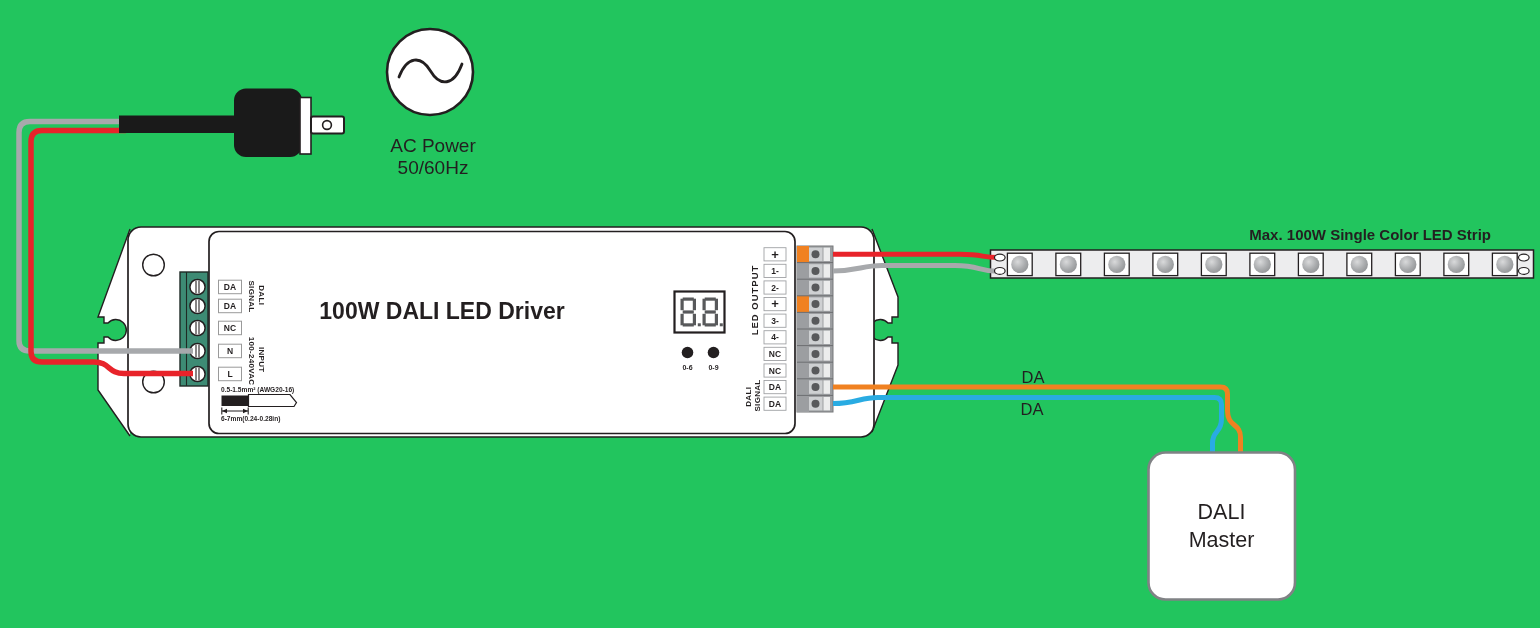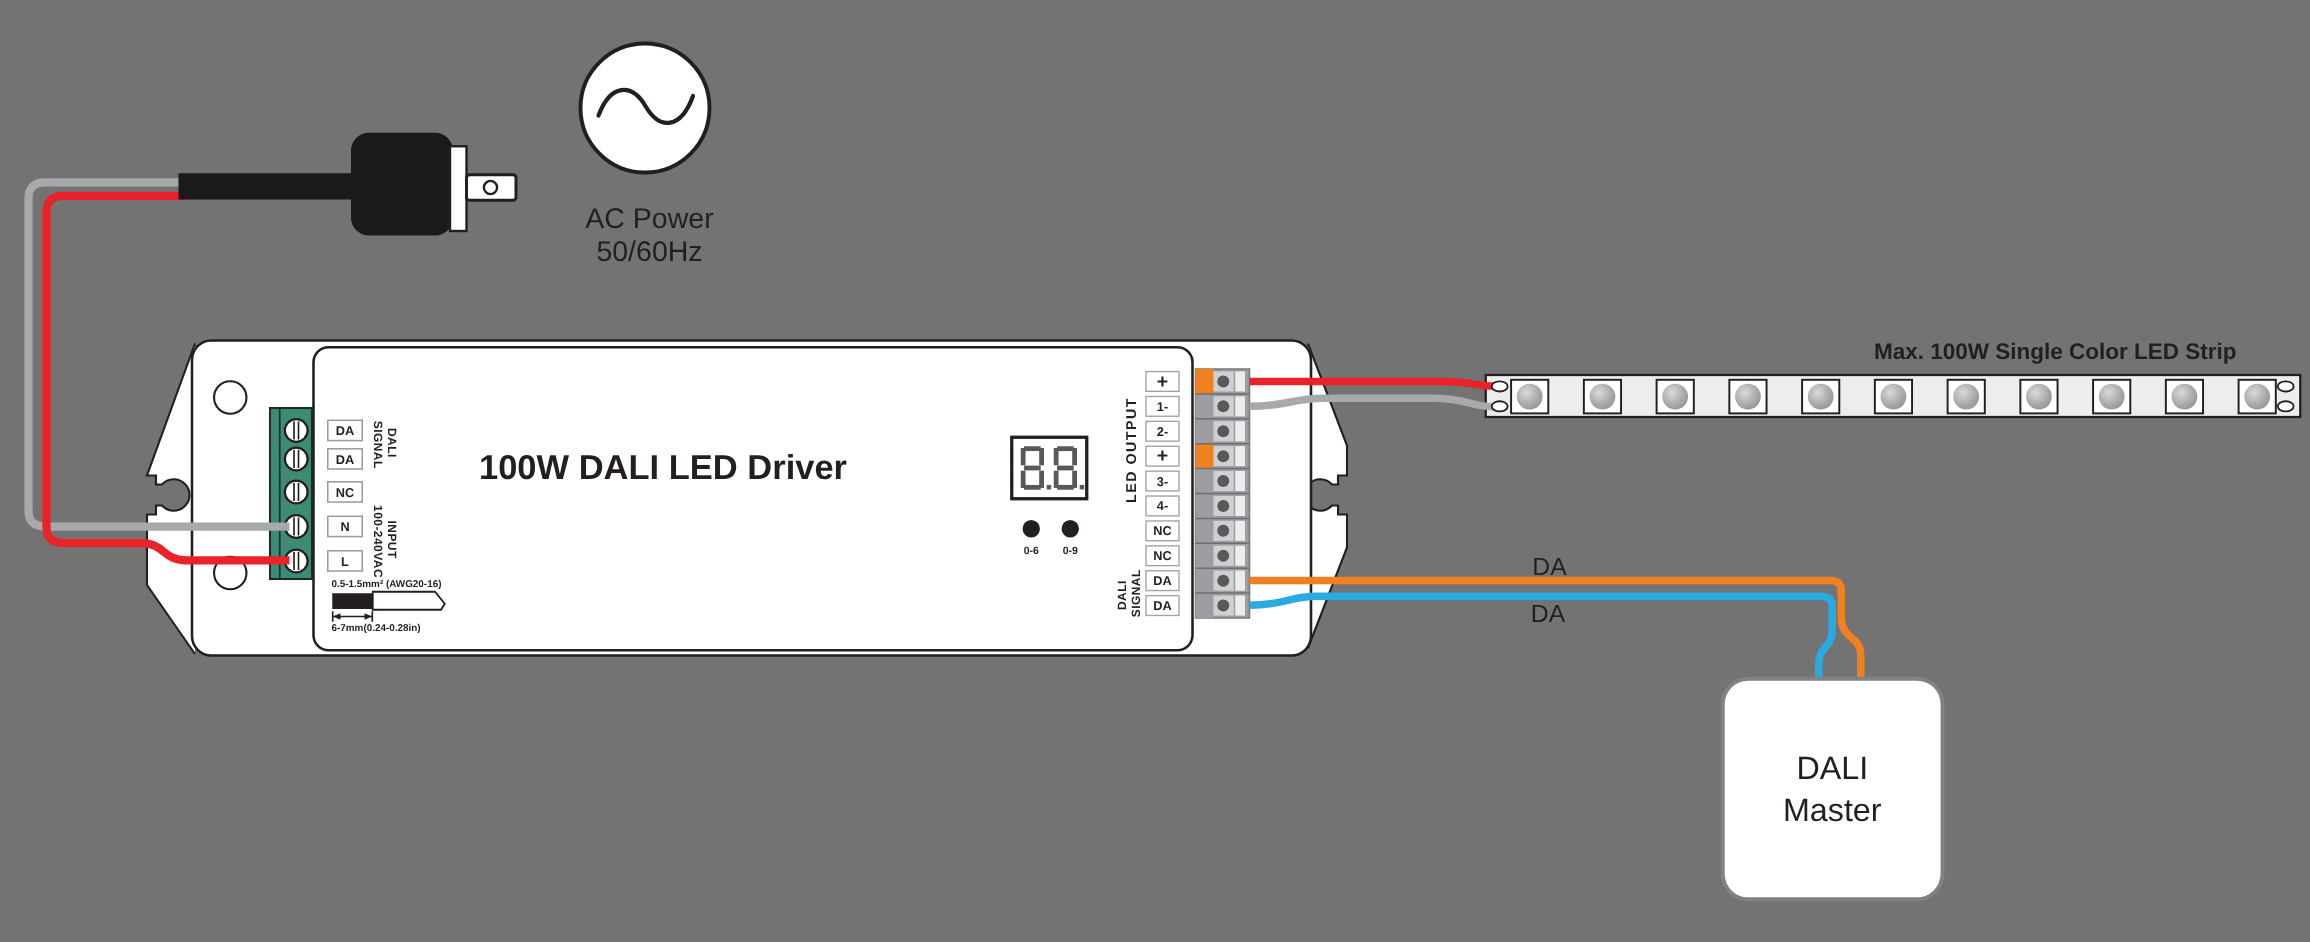--- a/index.html
+++ b/index.html
@@ -1,16 +1,16 @@
 <!DOCTYPE html>
 <html><head>
 <meta charset="utf-8">
 <style>
   html,body{margin:0;padding:0;background:#ffffff;}
-  .stage{position:relative;width:1540px;height:628px;background:#737373;overflow:hidden;
+  .stage{position:relative;width:1540px;height:628px;background:#22c55e;overflow:hidden;
          font-family:"Liberation Sans", sans-serif;}
   svg text{font-family:"Liberation Sans", sans-serif;fill:#231f20;}
   .t-bold{font-weight:bold;}
 </style>
 </head>
 <body>
 
 <div class="stage">
 <svg width="1540" height="628" viewBox="0 0 1540 628">
   <defs>

